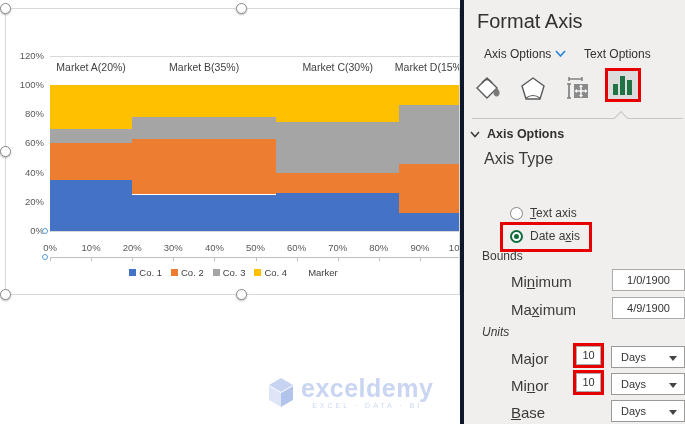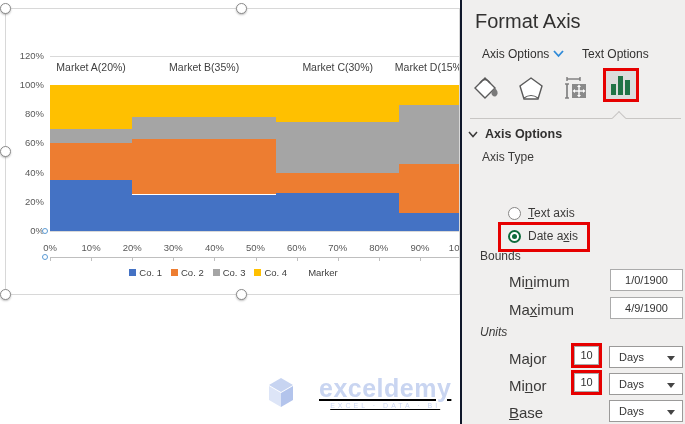--- a/index.html
+++ b/index.html
@@ -25,40 +25,40 @@
   .legend-item.no-swatch{margin-left:12px;}
   .axis-sel-handle{position:absolute;width:6px;height:6px;border-radius:50%;
                    background:#fff;border:1px solid #5b9bd5;box-sizing:border-box;}
 
   
   .sel-handle{position:absolute;width:9px;height:9px;border-radius:50%;background:#fff;
               border:1px solid #8a8a8a;box-shadow:0 1px 2px rgba(0,0,0,.25);z-index:5;}
 
   
   #watermark{position:absolute;left:268px;top:377px;display:flex;align-items:flex-start;z-index:1;}
-  #wm-text{margin-left:24px;text-align:center;text-decoration:underline;}
+  #wm-text{margin-left:6px;text-align:center;}
   #wm-name{font-size:25px;font-weight:bold;color:#c9d5f1;line-height:22px;letter-spacing:0.5px;}
   #wm-tagline{font-size:7px;color:#ccd7f2;letter-spacing:3px;margin-top:3px;}
 
   
   #panel{position:absolute;left:460px;top:0;width:225px;height:424px;background:#f0efee;
-         border-left:2px solid #0f172a;box-sizing:border-box;z-index:10;color:#3b3a39;}
+         border-left:4px solid #0f172a;box-sizing:border-box;z-index:10;color:#3b3a39;}
   #panel-title{position:absolute;left:13px;top:10px;font-size:20px;color:#323130;}
   .tab{position:absolute;top:47px;font-size:12px;color:#323130;display:flex;align-items:center;gap:4px;}
   #tab-axis-options{left:20px;}
   #tab-text-options{left:120px;}
   .icon-btn{position:absolute;top:72px;width:36px;height:32px;display:flex;align-items:center;justify-content:center;}
   #icon-red-box{position:absolute;left:141px;top:68px;border:3px solid #e60000;background:#dcdcdc;
                 width:30px;height:28px;display:flex;align-items:center;justify-content:center;}
   #divider{position:absolute;left:8px;top:118px;width:211px;height:1px;background:#c8c6c4;}
   #divider-notch{position:absolute;left:152px;top:113px;width:9px;height:9px;background:#f0efee;
                  transform:rotate(45deg);border-left:1px solid #c8c6c4;border-top:1px solid #c8c6c4;}
   #section-header{position:absolute;left:6px;top:127px;display:flex;align-items:center;gap:7px;
                   font-size:12.5px;font-weight:bold;color:#323130;}
-  #axis-type-label{position:absolute;left:20px;top:150px;font-size:12px;}
+  #axis-type-label{position:absolute;left:20px;top:150px;font-size:16px;}
   .radio-row{position:absolute;left:46px;display:flex;align-items:center;gap:7px;font-size:12px;white-space:nowrap;}
   .radio-circle{width:13px;height:13px;border-radius:50%;border:1px solid #878685;background:#fff;
                 box-sizing:border-box;position:relative;flex:0 0 auto;}
   .radio-row.selected .radio-circle{border:2px solid #0e6b3c;}
   .radio-row.selected .radio-circle::after{content:"";position:absolute;left:2px;top:2px;width:5px;height:5px;
                 border-radius:50%;background:#0e6b3c;}
   .red-box{position:absolute;border:3px solid #e60000;pointer-events:none;}
   .field-label{position:absolute;left:47px;font-size:15px;white-space:nowrap;}
   .group-label{position:absolute;left:18px;font-size:12px;}
   .text-input{position:absolute;width:73px;height:22px;background:#fff;border:1px solid #ababab;

